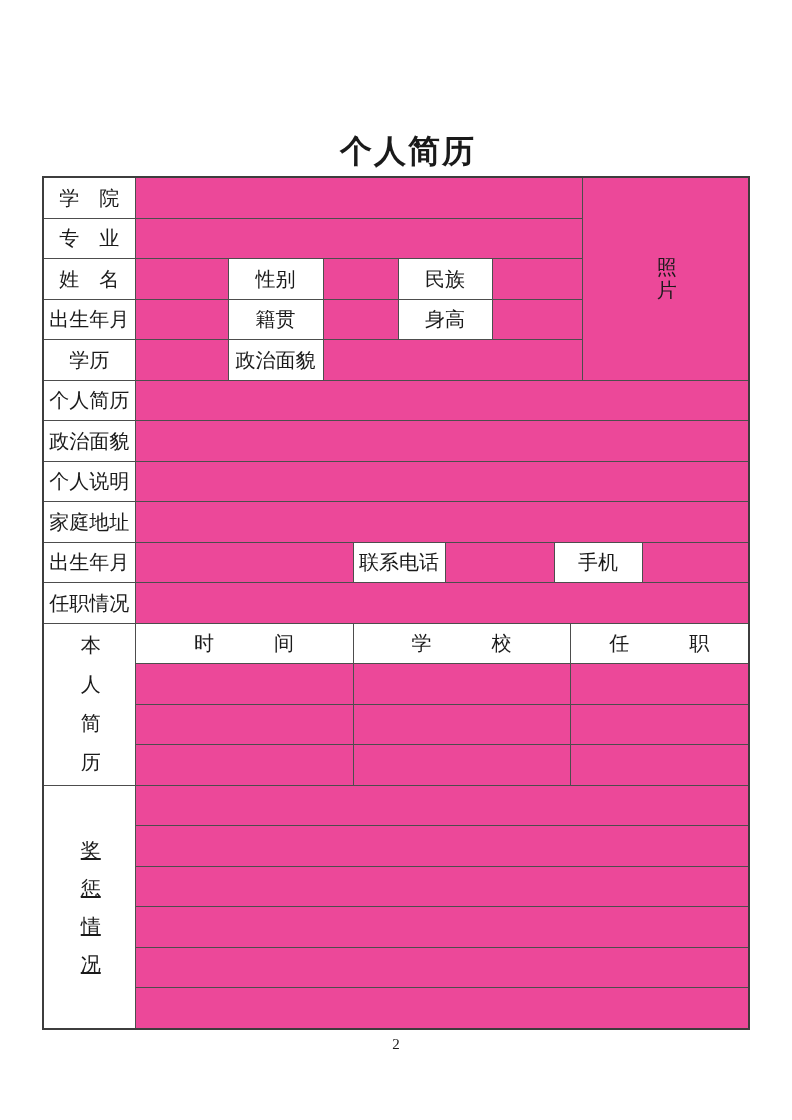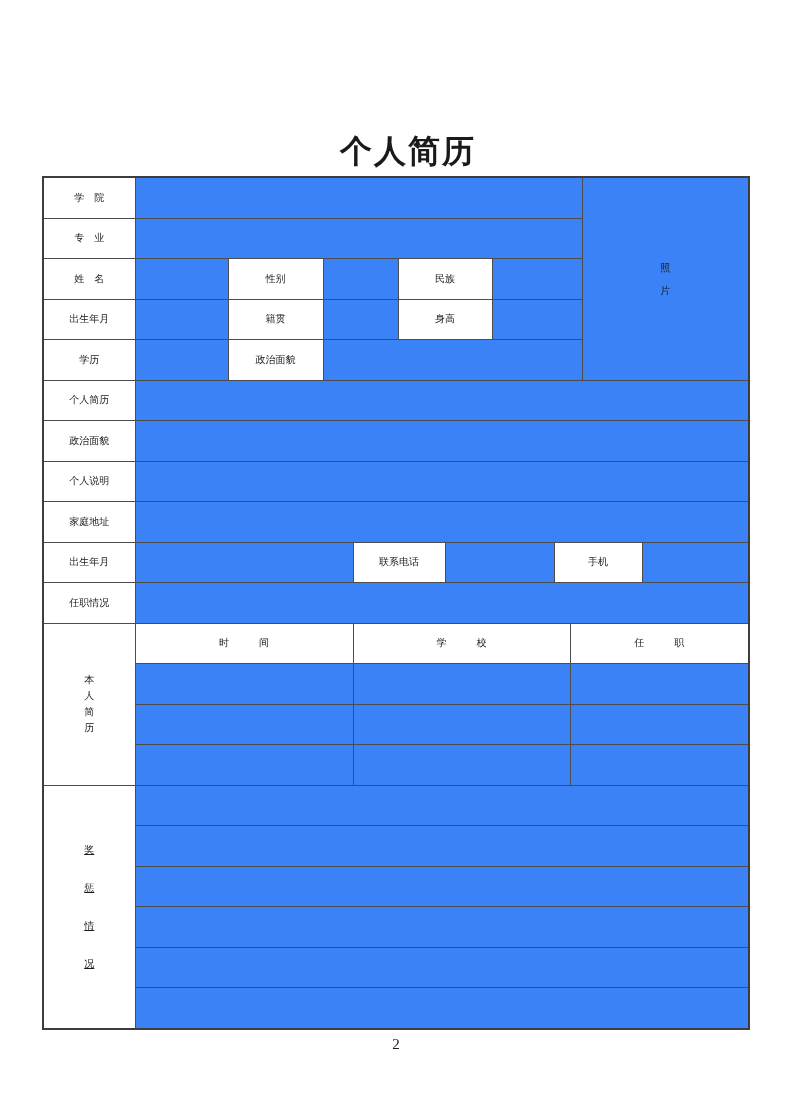--- a/index.html
+++ b/index.html
@@ -35,33 +35,33 @@
     border-collapse: collapse;
     table-layout: fixed;
     border: 2px solid #3d3d3d;
   }
   table.form td {
     border: 1px solid #4d4d4d;
     height: 39.5px;
     padding: 0;
     text-align: center;
     vertical-align: middle;
-    font-size: 10px;
+    font-size: 20px;
     line-height: 18px;
     overflow: hidden;
   }
   td.lbl { color: #1a1a1a; }
-  td.val { background: #3b82f6; }
+  td.val { background: #ec4899; }
   .vtext {
     width: 17px;
     margin: 0 auto;
     word-break: break-all;
     text-align: center;
   }
-  .vtext.resume-label { line-height: 16px; }
+  .vtext.resume-label { line-height: 39px; }
   .vtext.rewards-label { line-height: 38px; text-decoration: underline; }
   .vtext.photo-label { line-height: 23px; }
   .page-num {
     position: absolute;
     top: 1036px;
     left: 0;
     width: 100%;
     text-align: center;
     font-size: 15px;
   }

